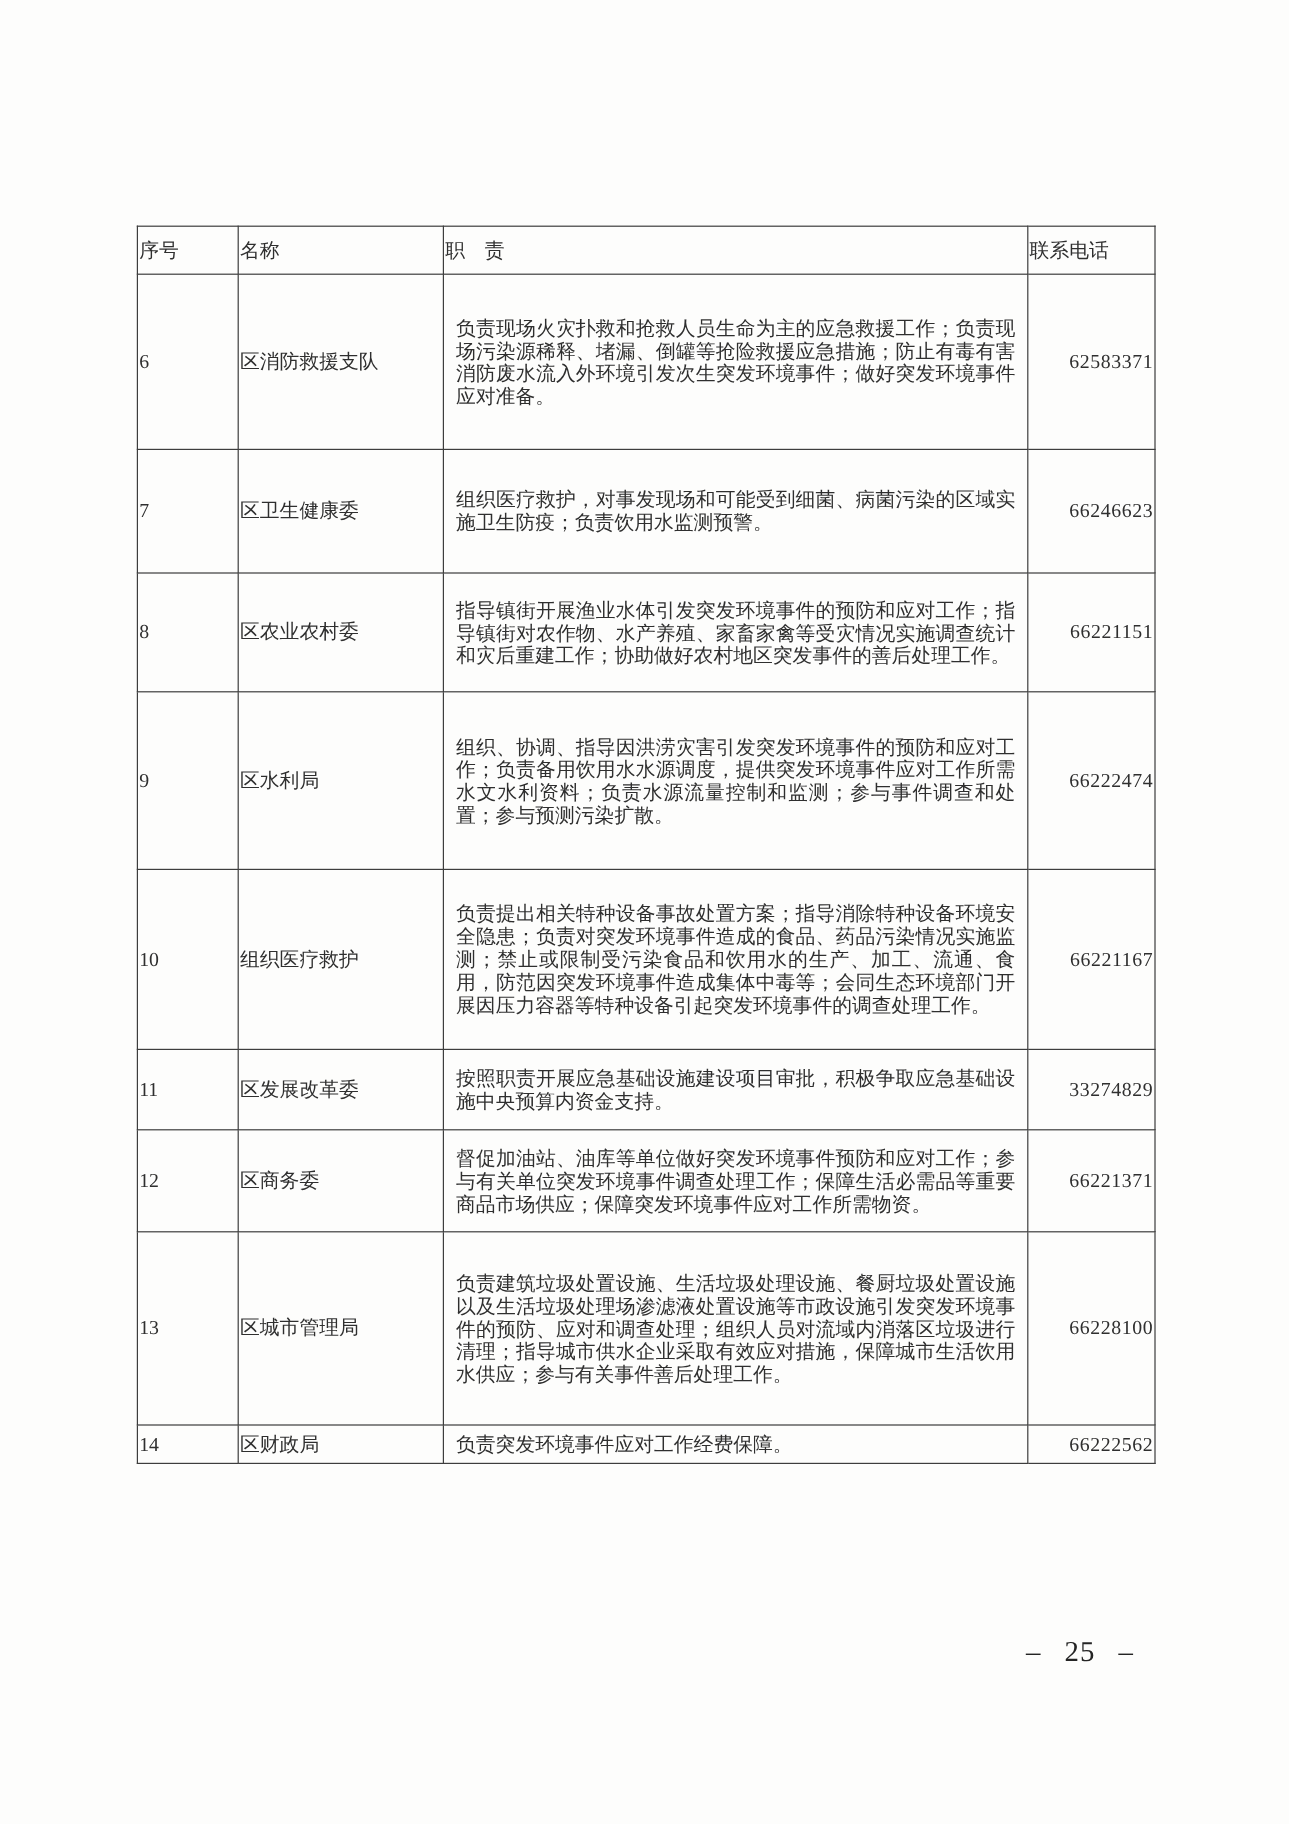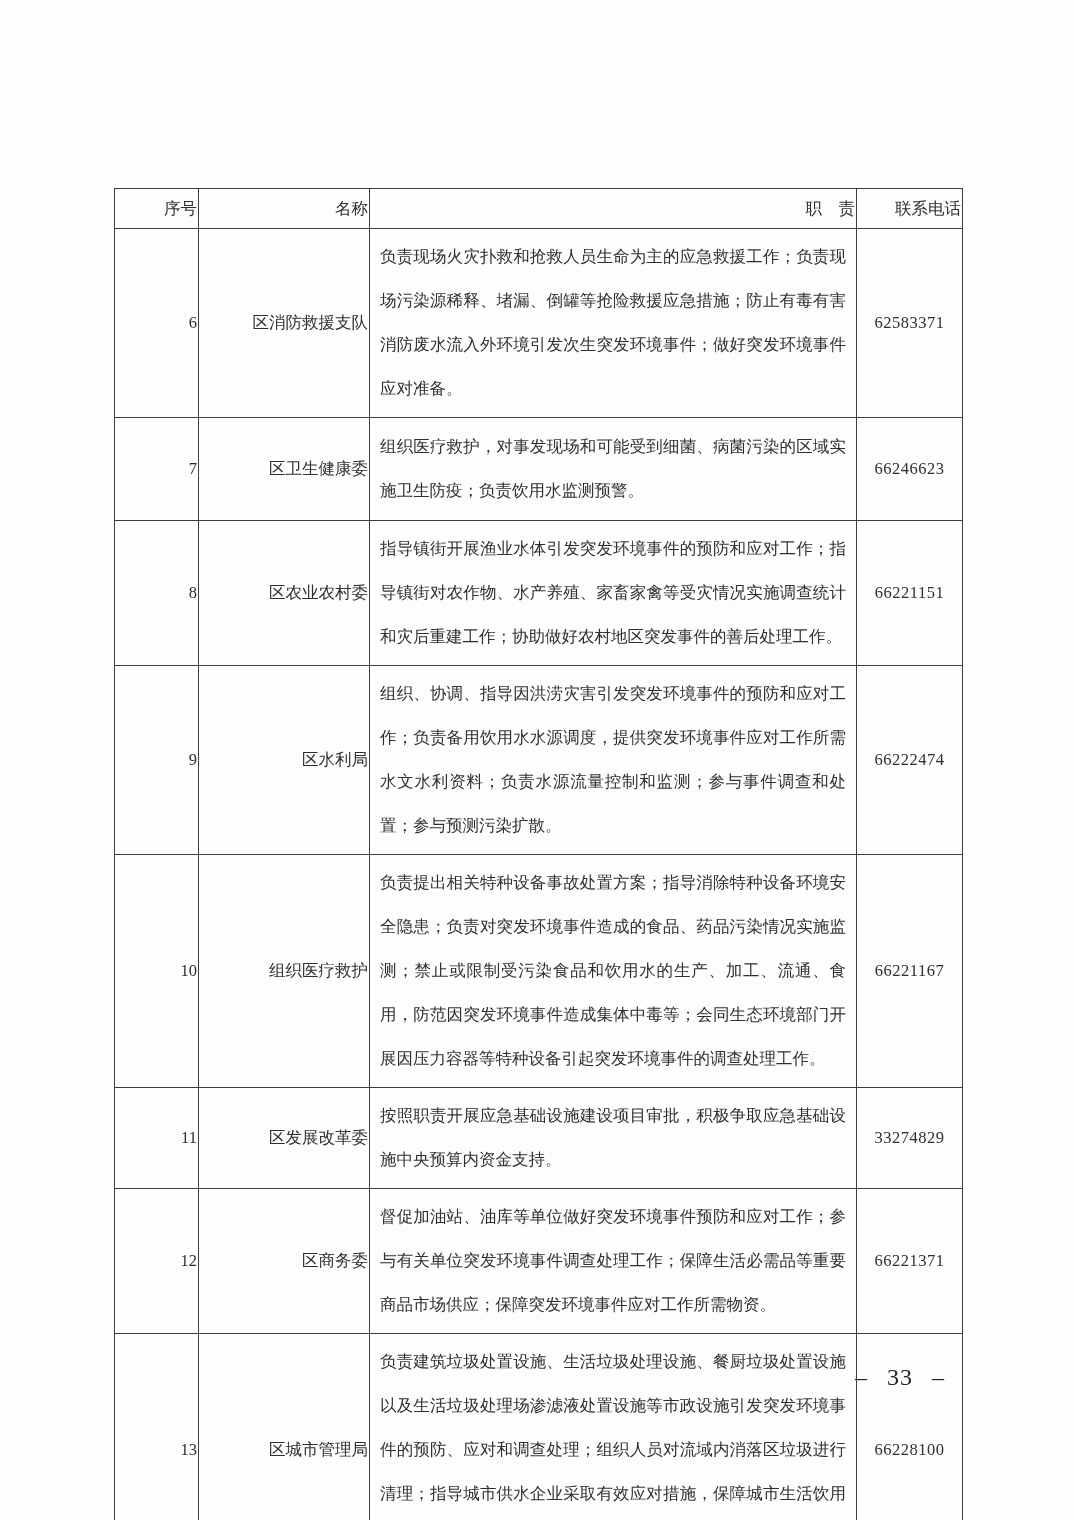--- a/index.html
+++ b/index.html
@@ -46,29 +46,29 @@
   tr.r8    { height: 99px;  }
   tr.r9    { height: 148px; }
   tr.r10   { height: 150px; }
   tr.r11   { height: 67px;  }
   tr.r12   { height: 85px;  }
   tr.r13   { height: 161px; }
   tr.r14   { height: 30px;  }
   tr.r15   { height: 78px;  }
 
   .c-center {
-    text-align: right;
+    text-align: left;
   }
   .c-duty {
     text-align: justify;
     padding: 6px 10px;
-    line-height: 44px;
+    line-height: 19px;
   }
   .c-phone {
-    text-align: center;
+    text-align: right;
     letter-spacing: 0.5px;
   }
   .page-number {
     position: absolute;
     left: 840px;
     top: 1364px;
     width: 120px;
     text-align: center;
     font-size: 24px;
     color: #242424;
@@ -147,15 +147,15 @@
       </tr>
       <tr class="r14">
         <td class="c-center">14</td>
         <td class="c-center">区财政局</td>
         <td class="c-duty">负责突发环境事件应对工作经费保障。</td>
         <td class="c-phone">66222562</td>
       </tr>
     </tbody>
   </table>
 
-  <div class="page-number">– 33 –</div>
+  <div class="page-number">– 25 –</div>
 
 </div>
 
 </body></html>

